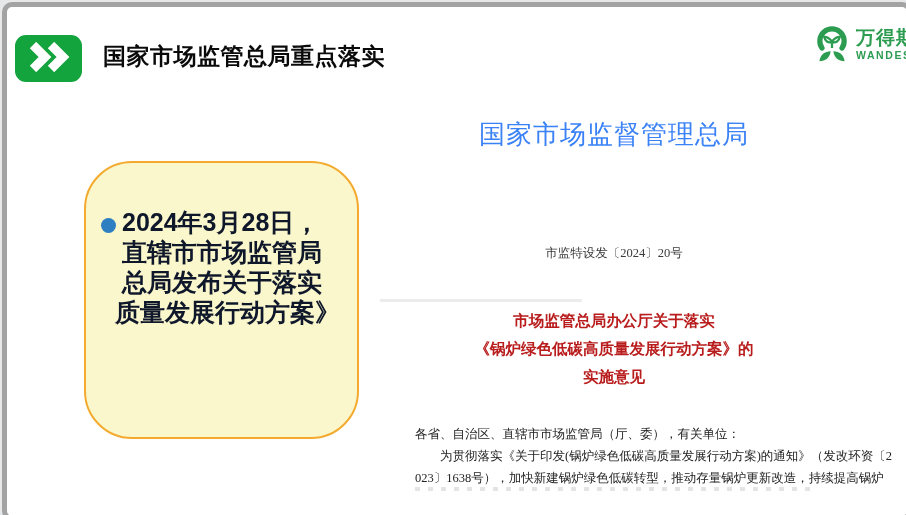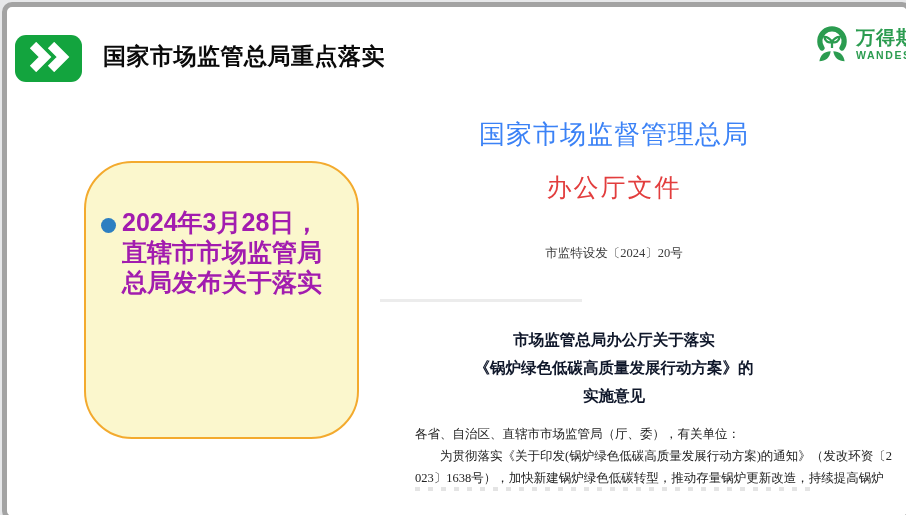--- a/index.html
+++ b/index.html
@@ -17,34 +17,34 @@
   .logo{position:absolute;left:806px;top:15px;display:flex;align-items:center;gap:5px;}
   .logo-text{display:flex;flex-direction:column;line-height:1;}
   .logo-cn{font-size:19px;font-weight:700;color:#2b9c50;letter-spacing:1px;white-space:nowrap;}
   .logo-en{font-size:10.5px;font-weight:700;color:#2b9c50;letter-spacing:1.6px;margin-top:3px;white-space:nowrap;}
 
   
   .bubble{position:absolute;left:77px;top:154px;width:275px;height:278px;
     background:#fbf7cd;border:2px solid #f3aa2e;border-radius:48px;box-sizing:border-box;}
   .bullet{position:absolute;left:15px;top:55px;width:15px;height:15px;border-radius:50%;background:#2d7fc1;}
   .bubble-text{position:absolute;left:36px;top:44px;font-size:25px;font-weight:700;
-    color:#a21caf;line-height:30px;white-space:nowrap;}
+    color:#0f172a;line-height:30px;white-space:nowrap;}
   .bubble-text .hang1{margin-left:-13px;}
   .bubble-text .hang2{margin-left:-7px;}
 
   
   .doc{position:absolute;left:392px;top:84px;width:430px;height:429px;
     font-family:"Liberation Serif",serif;text-align:center;}
   .doc-red1{position:absolute;top:26px;width:100%;font-size:26px;color:#3b82f6;
     letter-spacing:1px;white-space:nowrap;}
   .doc-red2{position:absolute;top:80px;width:100%;font-size:25px;color:#e23d3d;
     letter-spacing:2px;white-space:nowrap;}
   .doc-num{position:absolute;top:154px;width:100%;font-size:12.5px;color:#3a3a3a;white-space:nowrap;}
-  .doc-title{position:absolute;top:235px;width:100%;font-size:15.5px;font-weight:700;
-    color:#0f172a;line-height:28px;}
+  .doc-title{position:absolute;top:216px;width:100%;font-size:15.5px;font-weight:700;
+    color:#b91c1c;line-height:28px;}
   .doc-body{position:absolute;top:332px;left:16px;width:404px;text-align:left;
     font-size:12.5px;color:#222;line-height:22px;white-space:nowrap;}
 
   
   .scan-line{position:absolute;left:373px;top:292px;width:202px;height:3px;background:#ececec;}
   .faded-line{position:absolute;left:408px;top:480px;width:396px;height:4px;opacity:.5;
     background:repeating-linear-gradient(90deg,#c9c9c9 0 5px,transparent 5px 13px);}
 </style>
 </head>
 <body>
@@ -75,26 +75,26 @@
       <span class="logo-en">WANDESS</span>
     </span>
   </div>
 
   <div class="bubble">
     <span class="bullet"></span>
     <div class="bubble-text">
       <div>2024年3月28日，</div>
       <div>直辖市市场监管局</div>
       <div>总局发布关于落实</div>
+      <div class="hang2">质量发展行动方案》</div>
     </div>
   </div>
 
   <div class="doc">
     <div class="doc-red1">国家市场监督管理总局</div>
-    <div class="doc-red2">办公厅文件</div>
     <div class="doc-num">市监特设发〔2024〕20号</div>
     <div class="doc-title">
       <div>市场监管总局办公厅关于落实</div>
       <div>《锅炉绿色低碳高质量发展行动方案》的</div>
       <div>实施意见</div>
     </div>
     <div class="doc-body">
       <div>各省、自治区、直辖市市场监管局（厅、委），有关单位：</div>
       <div>　　为贯彻落实《关于印发(锅炉绿色低碳高质量发展行动方案)的通知》（发改环资〔2</div>
       <div>023〕1638号），加快新建锅炉绿色低碳转型，推动存量锅炉更新改造，持续提高锅炉</div>

